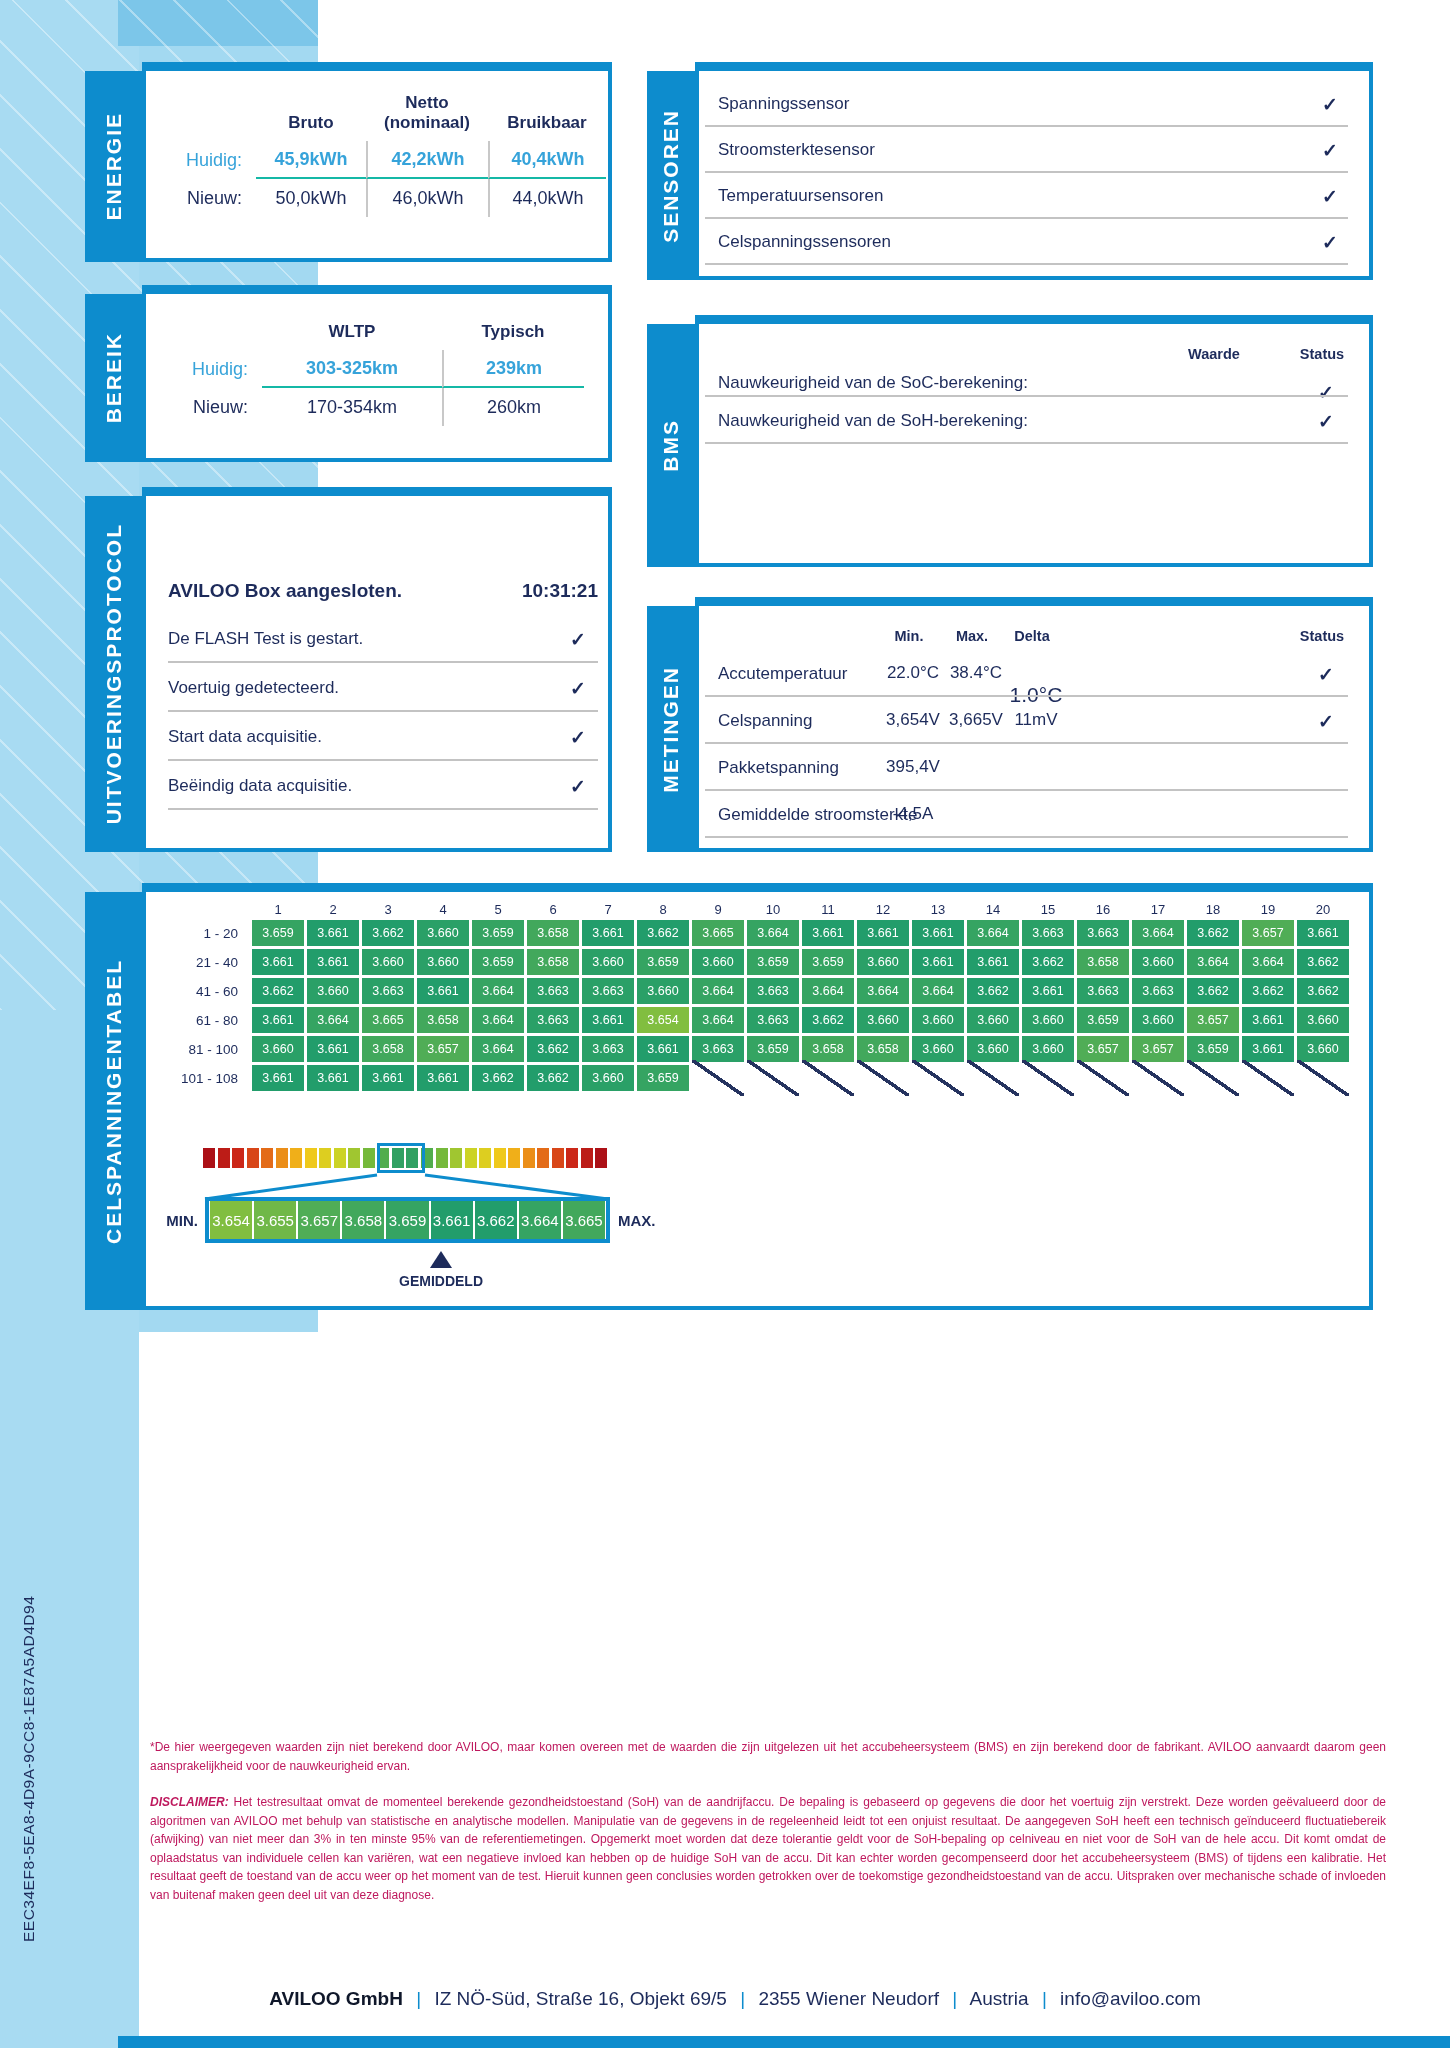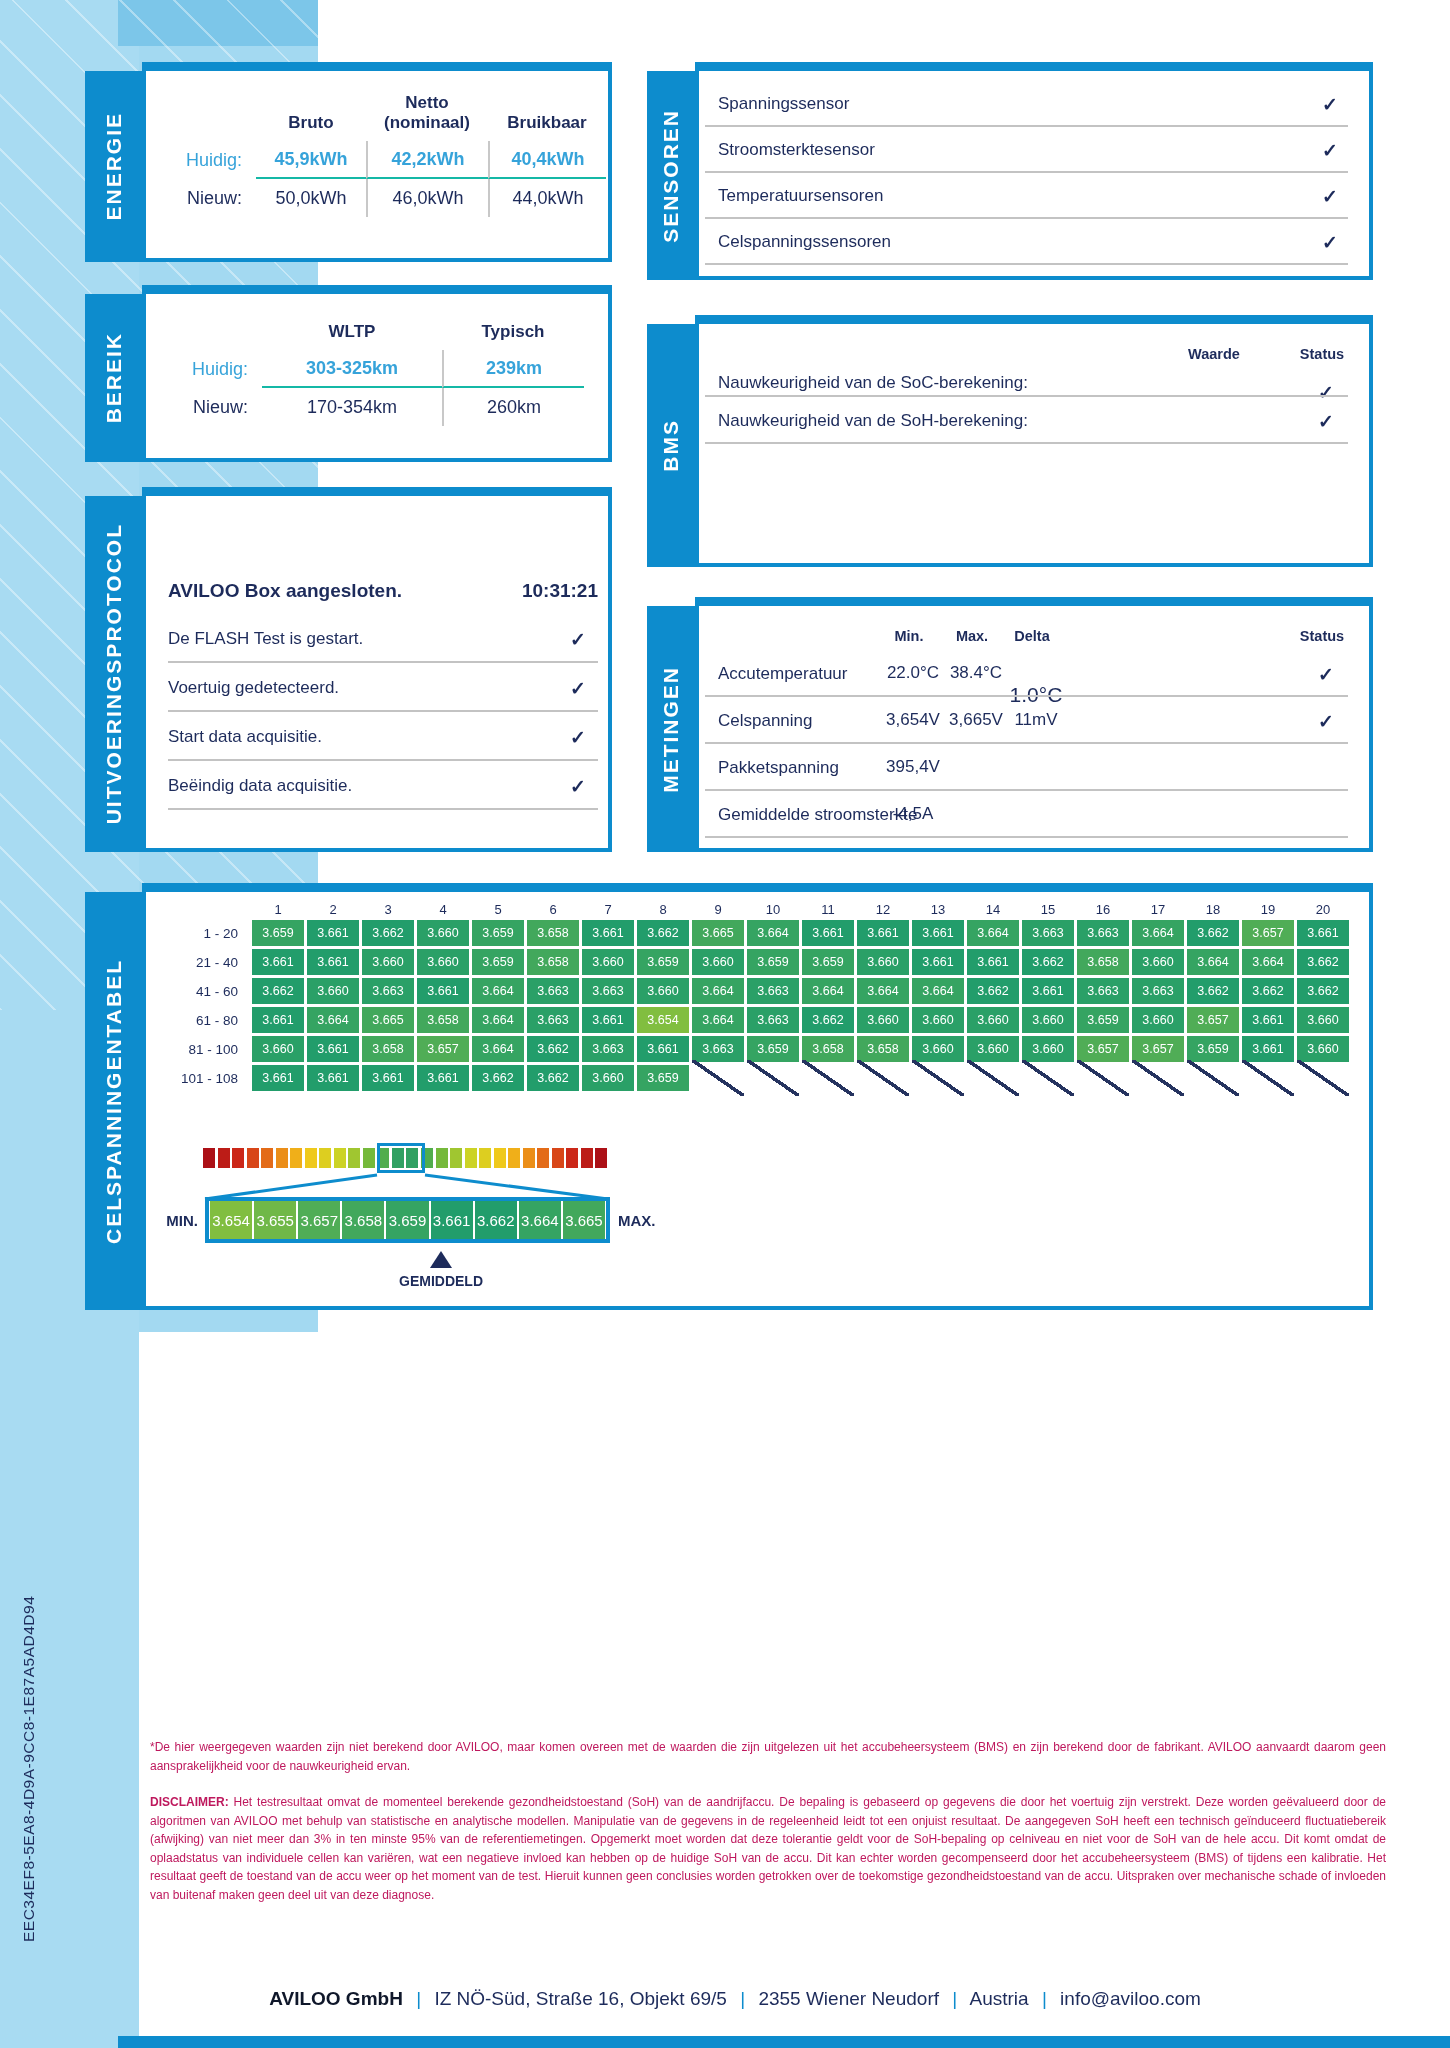--- a/index.html
+++ b/index.html
@@ -69,21 +69,21 @@
   .zoomrow { border:4px solid #0d8ccd; background:#fff; display:flex; padding:0; }
   .zcell { flex:1; margin:0 1px; display:flex; align-items:center; justify-content:center; color:#fff; font-size:15px; }
   .minmax { font-weight:bold; font-size:15px; color:#1d2b5b; }
   .tri { width:0; height:0; border-left:11px solid transparent; border-right:11px solid transparent; border-bottom:17px solid #1d2b5b; }
   .avg-label { font-weight:bold; font-size:14px; }
 
   
   .serial { left:20px; top:1538px; height:404px; width:28px; font-size:15.5px; letter-spacing:0.5px; color:#1d2b5b;
             writing-mode:vertical-rl; transform:rotate(180deg); white-space:nowrap; }
   .para { left:150px; width:1236px; font-size:12px; line-height:18.5px; text-align:justify; color:#be185d; }
-  .para b { font-weight:bold; }
+  .para b { font-weight:bold;font-style:italic; }
   .footer { left:90px; width:1290px; top:1988px; text-align:center; font-size:19px; color:#1d2b5b; }
   .footer .co { color:#0f172a; font-weight:bold; }
   .footer .sep { color:#0d8ccd; padding:0 8px; }
   .bottom-bar { left:118px; top:2036px; width:1332px; height:12px; background:#0d8ccd; }
 </style>
 </head>
 <body>
 
 <div class="abs bg-strip"></div>
 <div class="abs bg-panel"></div>

